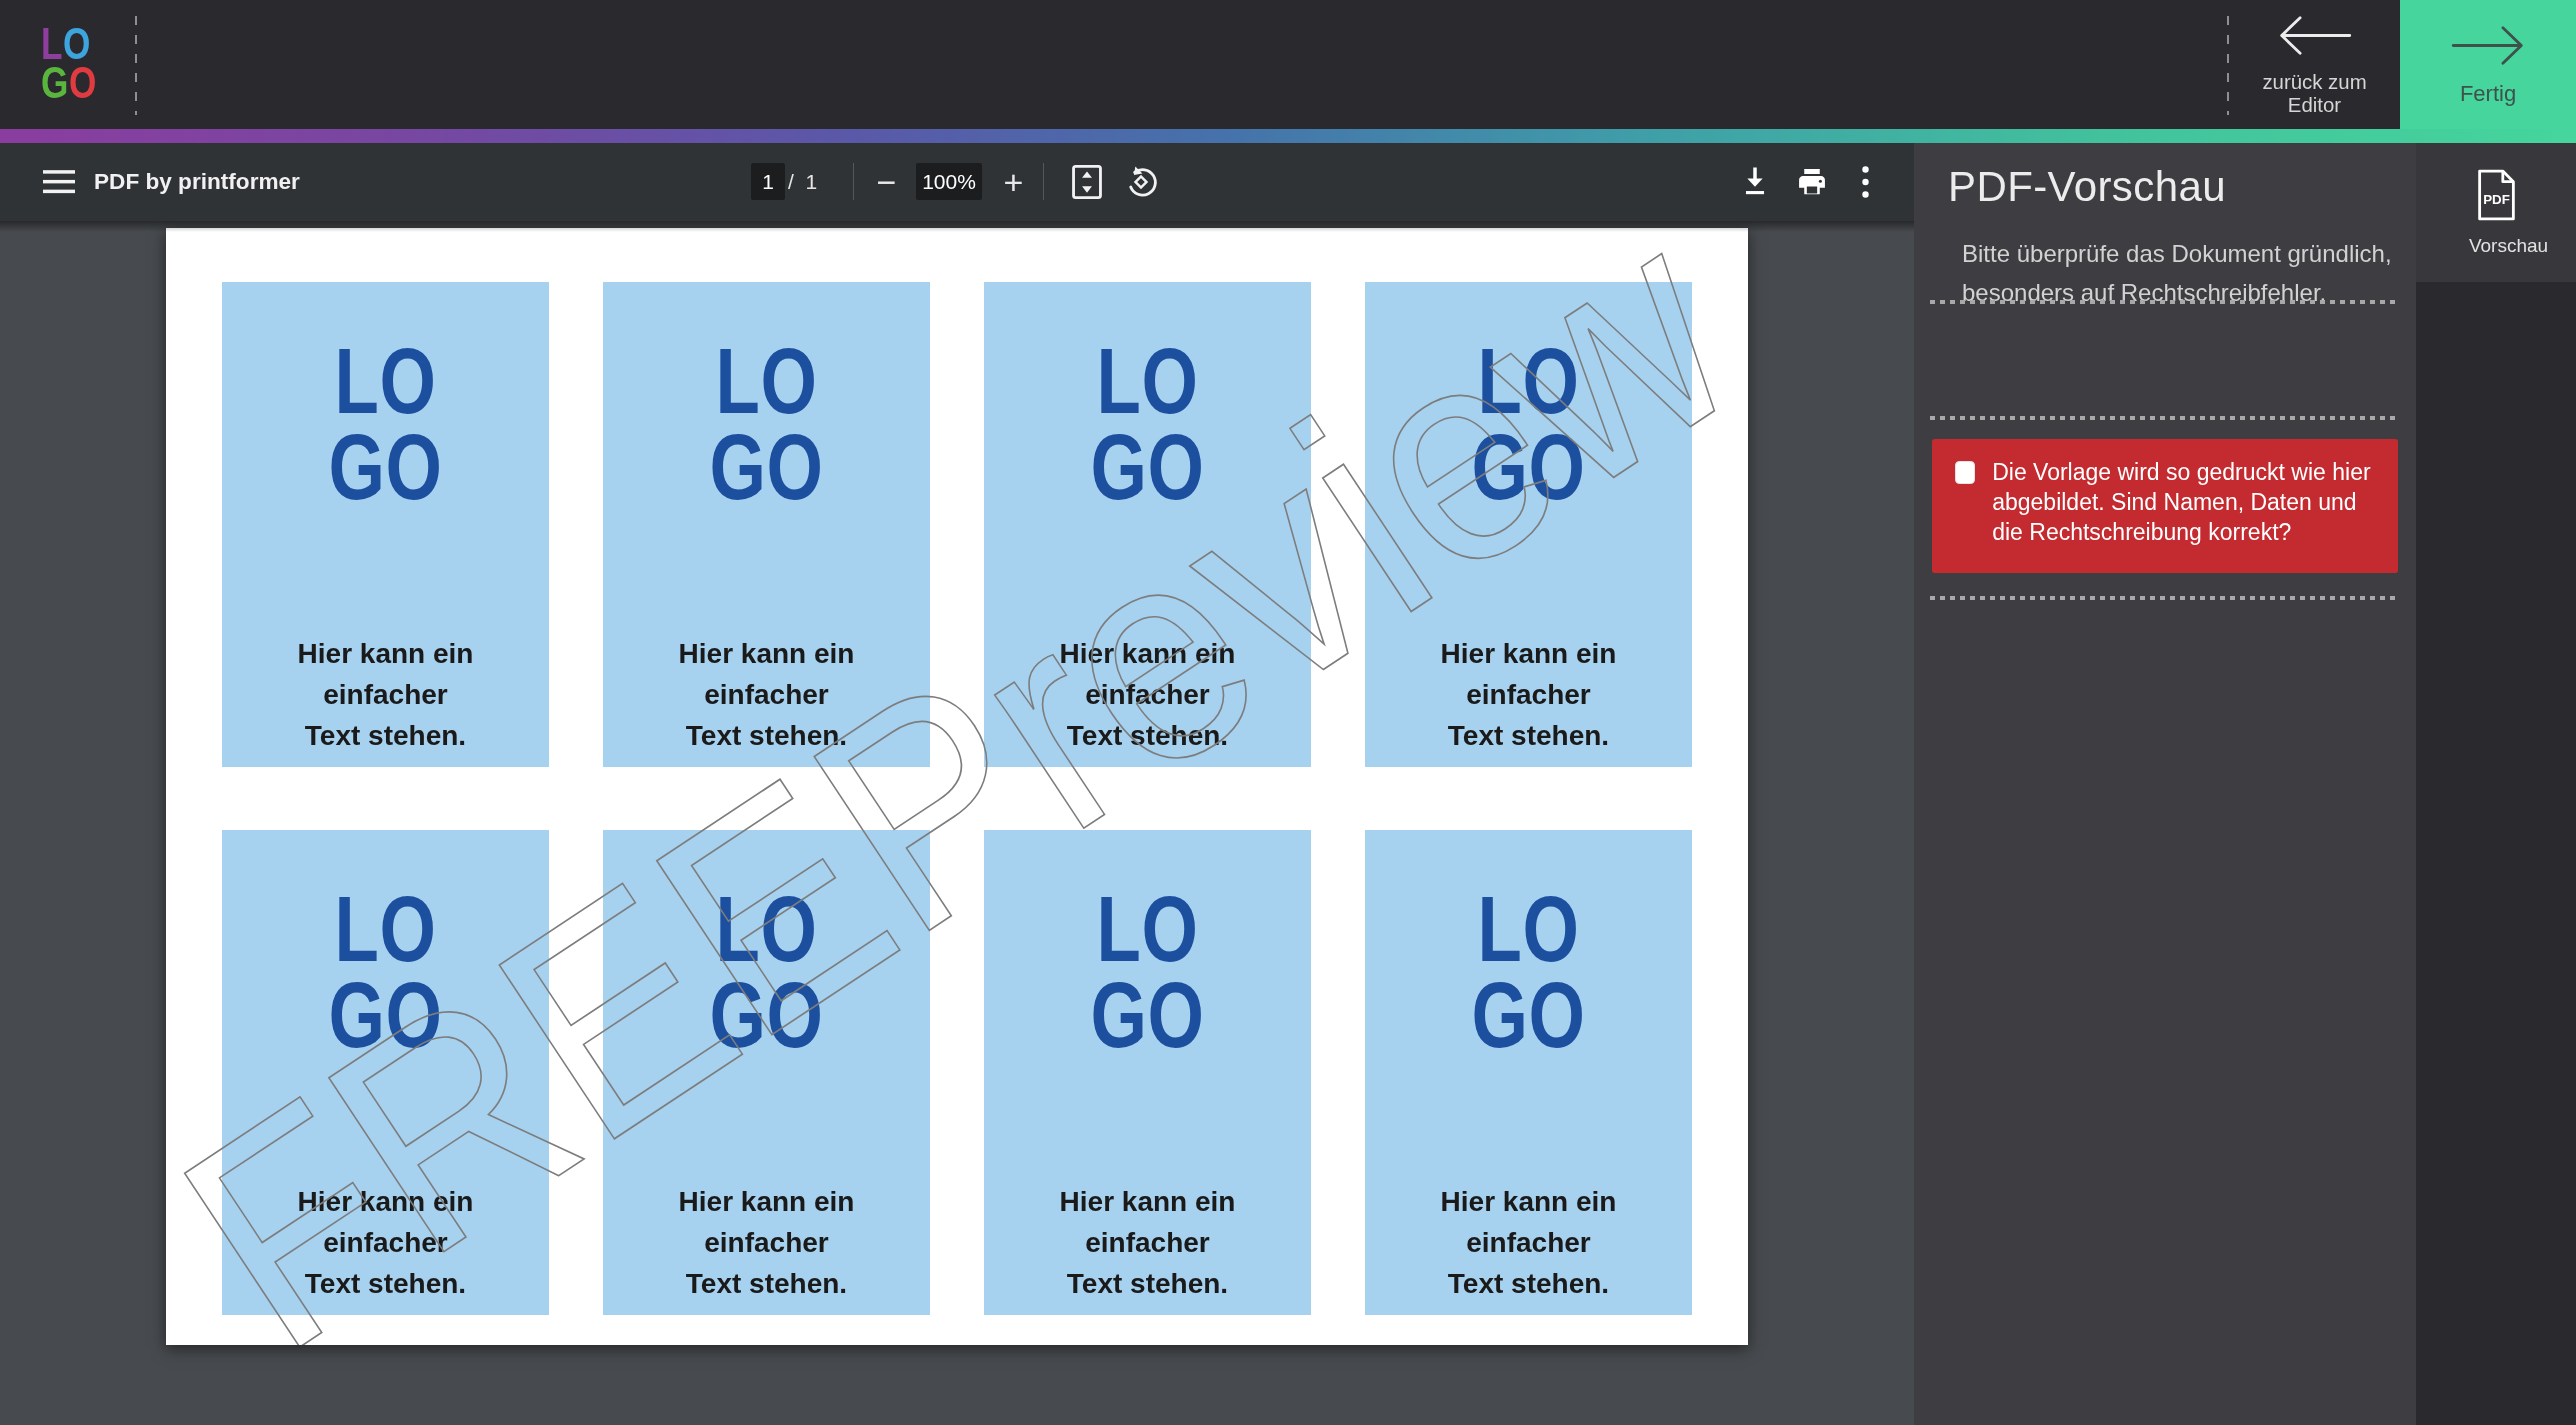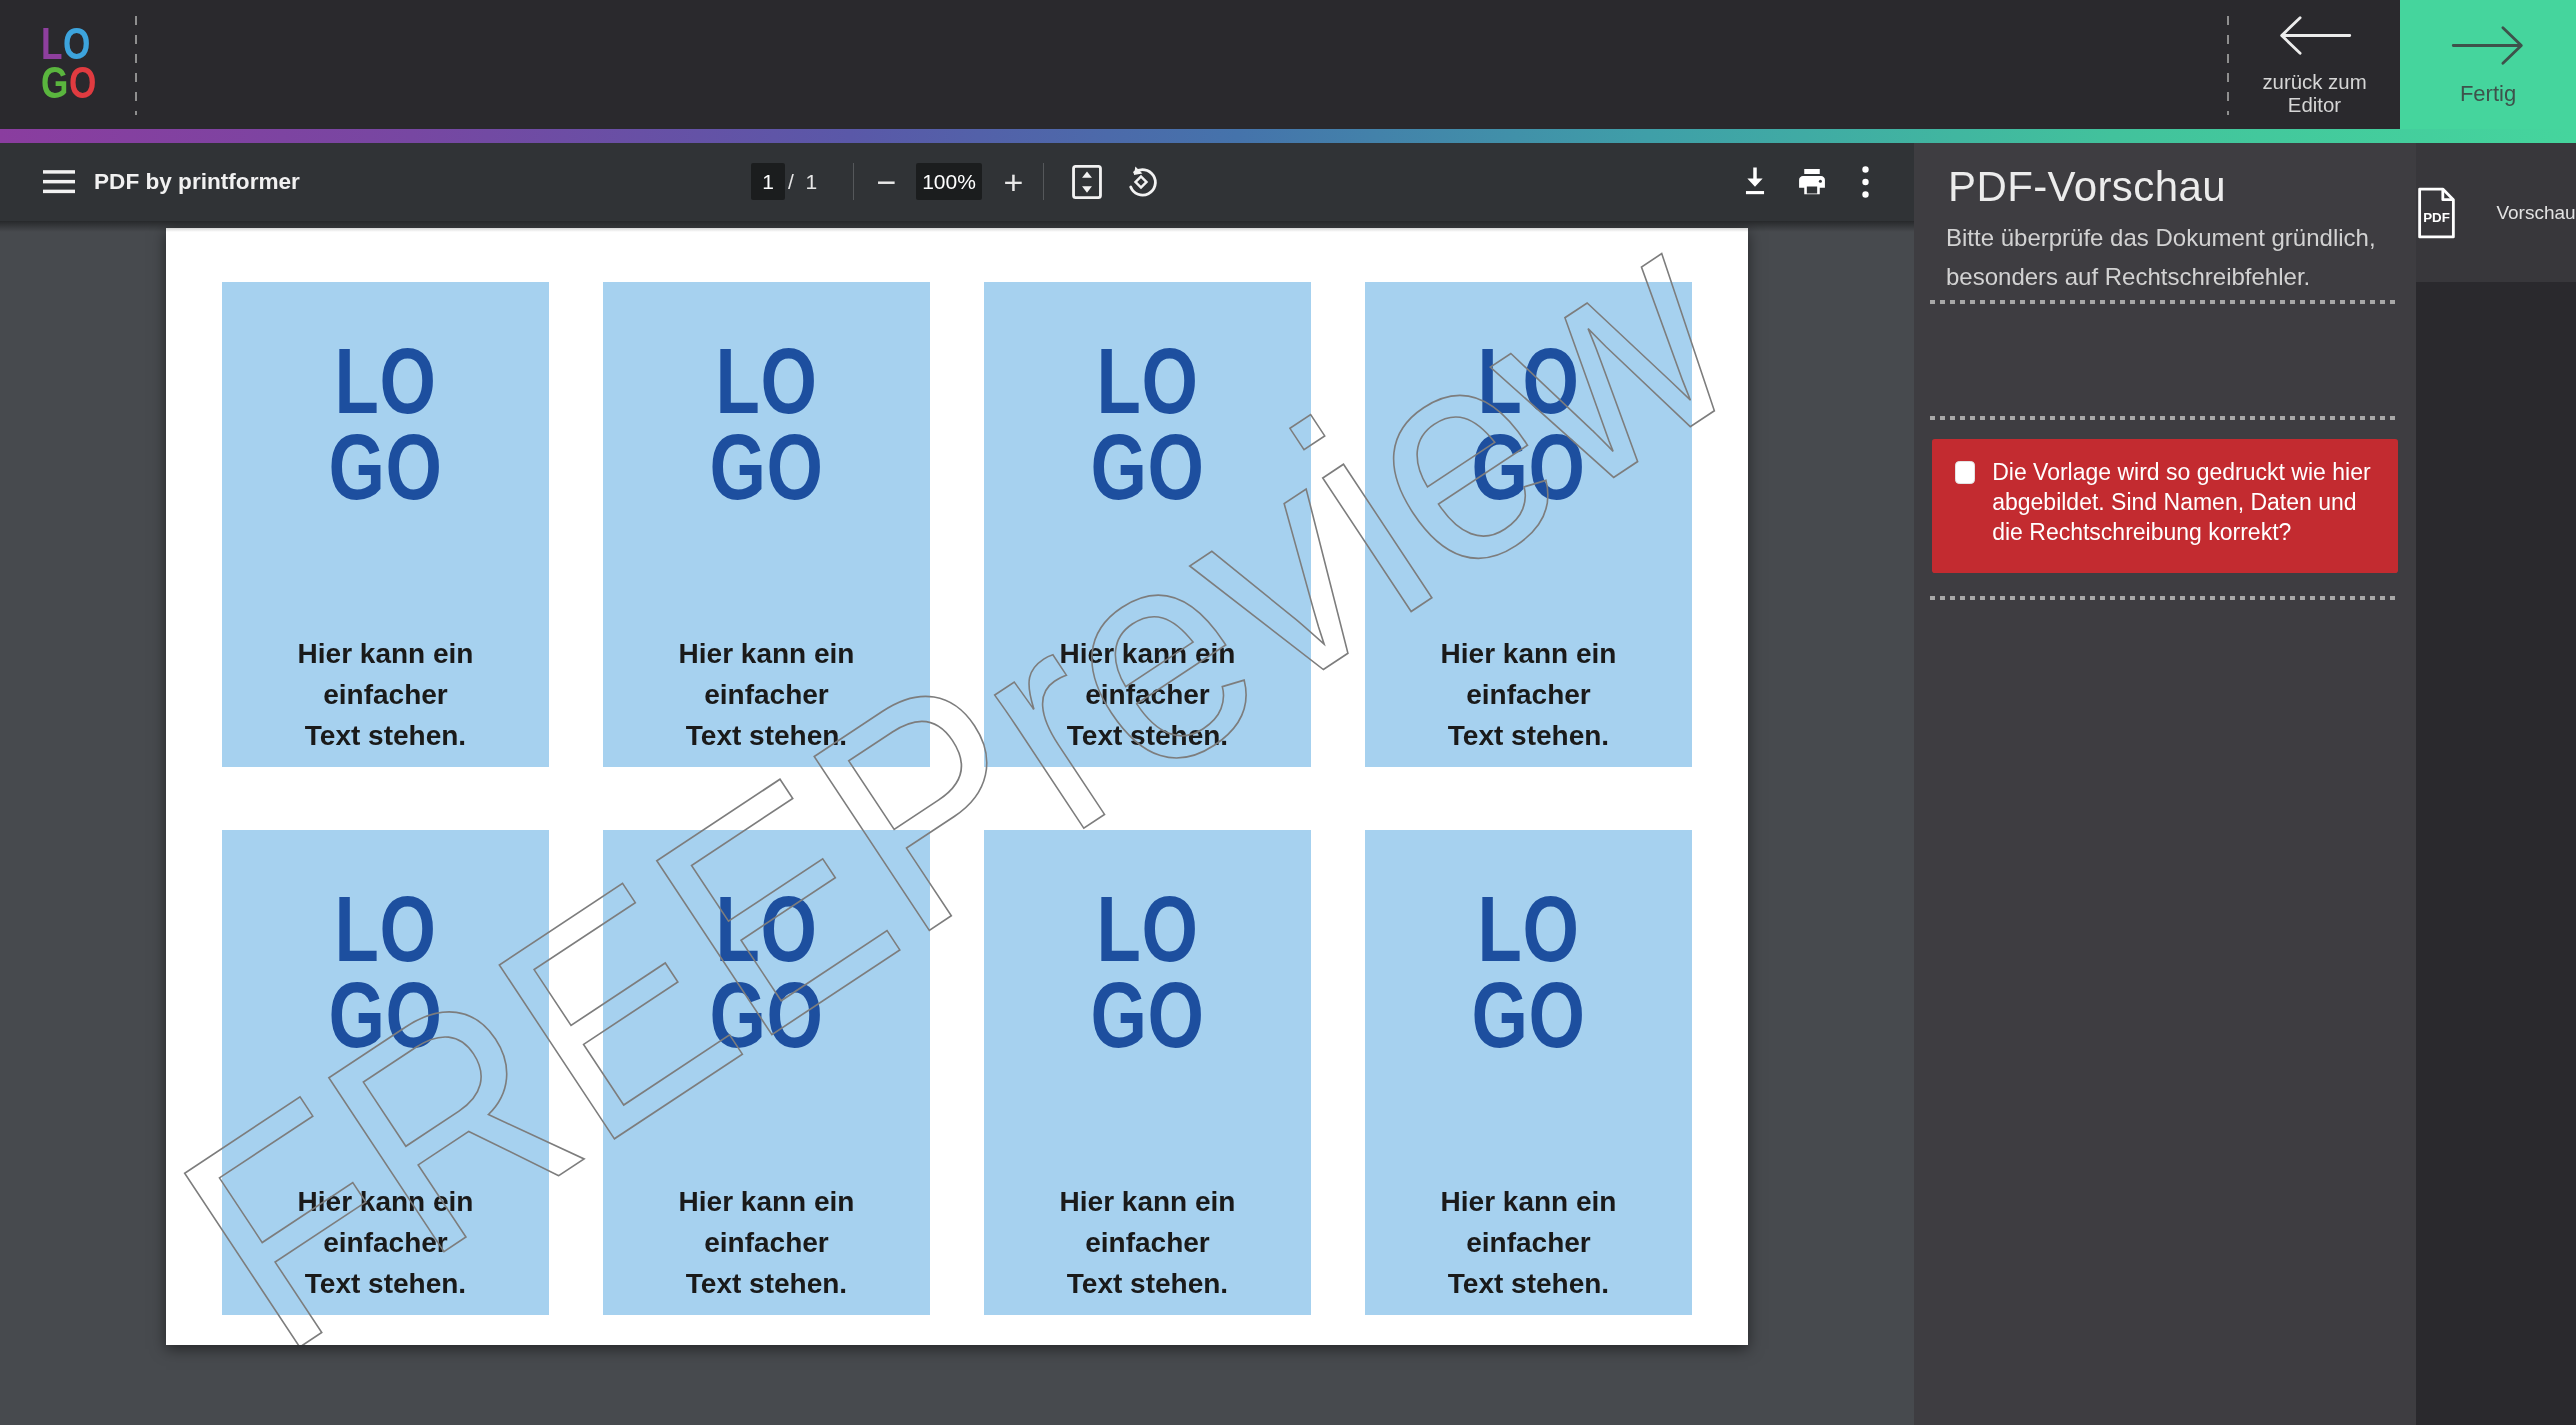--- a/index.html
+++ b/index.html
@@ -60,39 +60,39 @@
   .card-logo span{display:block;}
   .card-text{position:absolute;top:303px;left:0;width:100%;text-align:center;
              font-weight:bold;font-size:28px;line-height:41px;color:#1a1a1a;margin-top:48px;}
   .card-text span{display:block;}
   .watermark-svg{position:absolute;left:0;top:0;}
 
   
   .sidebar{position:absolute;left:1914px;top:143px;width:502px;height:1282px;background:#3e3d41;color:#ececec;}
   .sb-title{position:absolute;left:32px;top:18.3px;margin:2px;font-size:42px;font-weight:300;
             letter-spacing:0.4px;color:#ececec;}
-  .sb-sub{position:absolute;left:32px;top:75px;width:460px;margin:0;font-size:24px;
+  .sb-sub{position:absolute;left:32px;top:75px;width:460px;margin:16px;font-size:24px;
           font-weight:300;line-height:39px;color:#d2d2d2;}
   .dots{position:absolute;left:16px;width:470px;height:4.2px;
         background:repeating-linear-gradient(90deg,#a8a8a8 0 5px,transparent 5px 10px);}
   .dots.n1{top:157px}.dots.n2{top:273px}.dots.n3{top:453px}
   .dl-btn{position:absolute;left:0;top:182px;width:502px;height:63px;background:transparent;
           border:none;cursor:pointer;display:flex;align-items:center;justify-content:center;
           gap:8.5px;color:#ffffff;font-family:"Liberation Sans",sans-serif;
           font-size:22.6px;font-weight:bold;}
   .warn{position:absolute;left:18.3px;top:296px;width:432px;min-height:97px;background:#c32b30;
         border-radius:2.8px;padding:18.3px 17px;display:flex;align-items:flex-start;}
   .warn-check{flex:0 0 auto;width:18.3px;height:21px;background:#ffffff;border:1.4px solid #e3e3e3;
               border-radius:4.2px;margin:4.2px 17px 0 5.6px;cursor:pointer;}
   .warn p{margin:0;font-size:23px;line-height:30px;color:#ffffff;font-weight:300;}
 
   
   .tabrail{position:absolute;left:2416px;top:143px;width:160px;height:1282px;background:#2a292d;}
   .tab-active{position:absolute;left:0;top:0;width:160px;height:139px;background:#38373b;
-              display:flex;flex-direction:row;align-items:center;justify-content:center;
+              display:flex;flex-direction:column;align-items:center;justify-content:center;
               gap:14px;cursor:pointer;}
   .tab-label{font-size:19px;color:#e2e2e2;font-weight:300;margin-left:25px;}
 </style>
 </head>
 <body>
 
 <div class="app">
 
   <header class="topbar">
     <div class="brand-logo">

